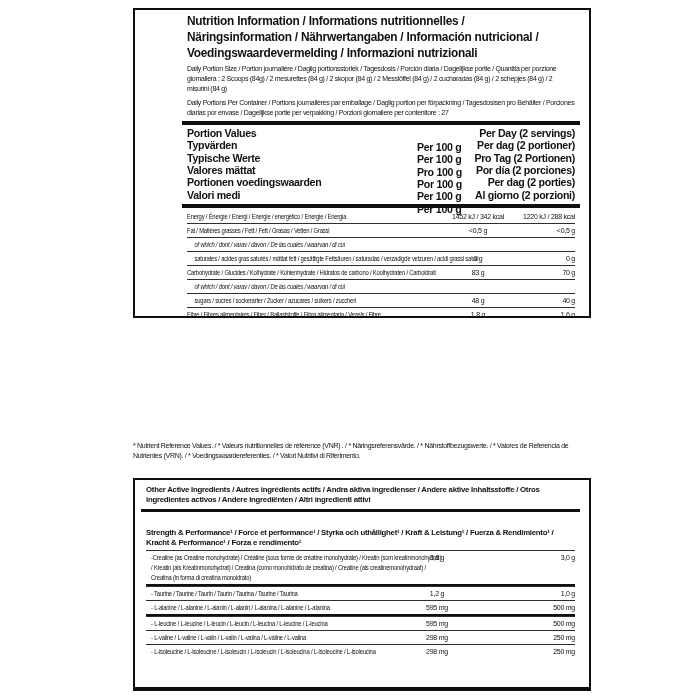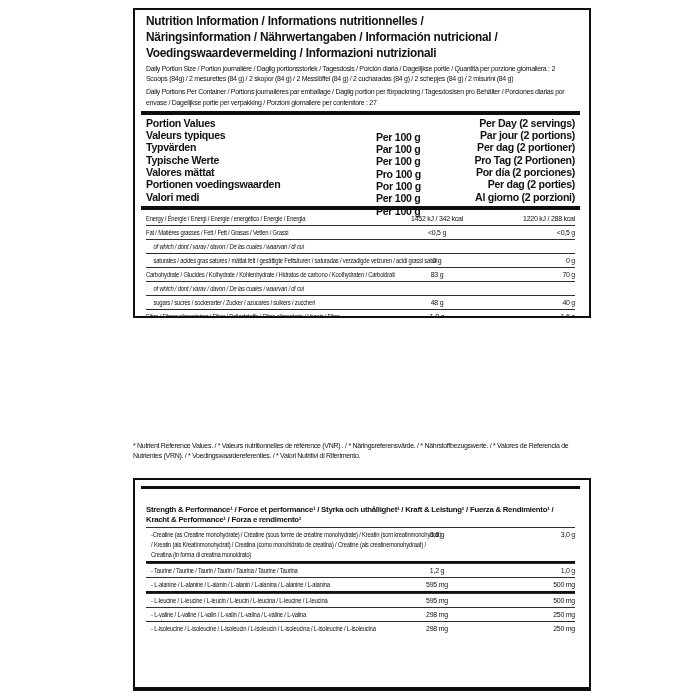--- a/index.html
+++ b/index.html
@@ -6,21 +6,21 @@
   body{
     width:700px;height:700px;background:#ffffff;
     font-family:"Liberation Sans", sans-serif;color:#111;
     -webkit-font-smoothing:antialiased;
   }
   .sheet{position:relative;width:700px;height:700px;background:#fff;}
   .box{
     position:absolute;left:133px;width:458px;background:#fff;
     border:2px solid #0f0f0f;box-sizing:border-box;overflow:hidden;
   }
-  #box1{top:8px;height:310px;}
+  #box1{top:8px;height:310px;padding-left:41px;}
   #box2{top:478px;height:213px;border-bottom-width:4px;}
   .inner{padding:3px 14px 0 11px;}
 
   
   .title-line{
     font-weight:bold;font-size:13.5px;line-height:16px;letter-spacing:-0.3px;
     white-space:nowrap;width:490px;transform:scaleX(0.88);transform-origin:0 50%;
   }
   .para{
     font-size:7px;line-height:10.2px;letter-spacing:-0.3px;margin-top:3px;
@@ -79,25 +79,20 @@
 
       <div class="bar"></div>
 
       <div class="hrows">
         <div class="hrow">
           <span>Portion Values</span>
           <span class="hc1">Per 100 g</span>
           <span class="hc2">Per Day (2 servings)</span>
         </div>
         <div class="hrow">
-          <span>Valeurs typiques</span>
-          <span class="hc1">Par 100 g</span>
-          <span class="hc2">Par jour (2 portions)</span>
-        </div>
-        <div class="hrow">
           <span>Typvärden</span>
           <span class="hc1">Per 100 g</span>
           <span class="hc2">Per dag (2 portioner)</span>
         </div>
         <div class="hrow">
           <span>Typische Werte</span>
           <span class="hc1">Pro 100 g</span>
           <span class="hc2">Pro Tag (2 Portionen)</span>
         </div>
         <div class="hrow">
@@ -187,20 +182,21 @@
           <span class="c2">122 mg (33%*)</span>
         </div>
       </div>
     </div>
   </div>
 
   <div class="footnote">* Nutrient Reference Values. / * Valeurs nutritionnelles de référence (VNR) . / * Näringsreferensvärde. / * Nährstoffbezugswerte. / * Valores de Referencia de Nutrientes (VRN). / * Voedingswaardereferenties. / * Valori Nutritivi di Riferimento.</div>
 
   <div class="box" id="box2">
     <div class="inner">
+      <div class="b2title">Other Active Ingredients / Autres ingrédients actifs / Andra aktiva ingredienser / Andere aktive Inhaltsstoffe / Otros ingredientes activos / Andere ingrediënten / Altri ingredienti attivi</div>
       <div class="bar thin2"></div>
 
       <div class="sec-h">Strength &amp; Performance¹ / Force et performance¹ / Styrka och uthållighet¹ / Kraft &amp; Leistung¹ / Fuerza &amp; Rendimiento¹ / Kracht &amp; Performance¹ / Forza e rendimento¹</div>
       <div class="sep-thin"></div>
       <div class="irow">
         <span class="lbl">-Creatine (as Creatine monohydrate) / Créatine (sous forme de créatine monohydrate) / Kreatin (som kreatinmonohydrat) / Kreatin (als Kreatinmonohydrat) / Creatina (como monohidrato de creatina) / Creatine (als creatinemonohydraat) / Creatina (in forma di creatina monoidrato)</span>
         <span class="c1">3,6 g</span>
         <span class="c2">3,0 g</span>
       </div>
 

